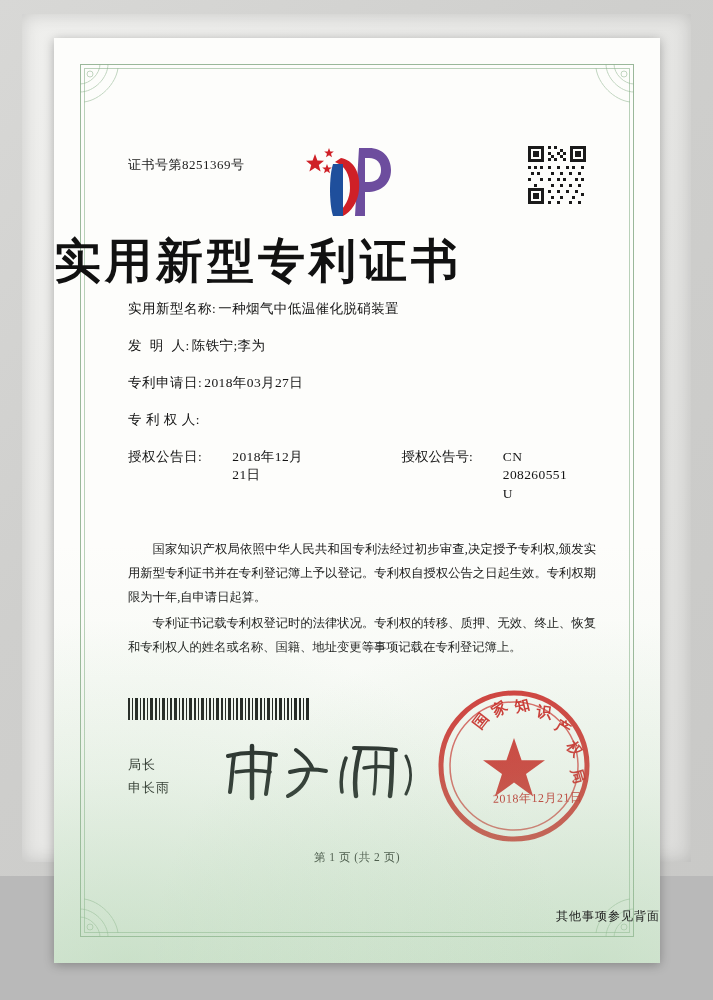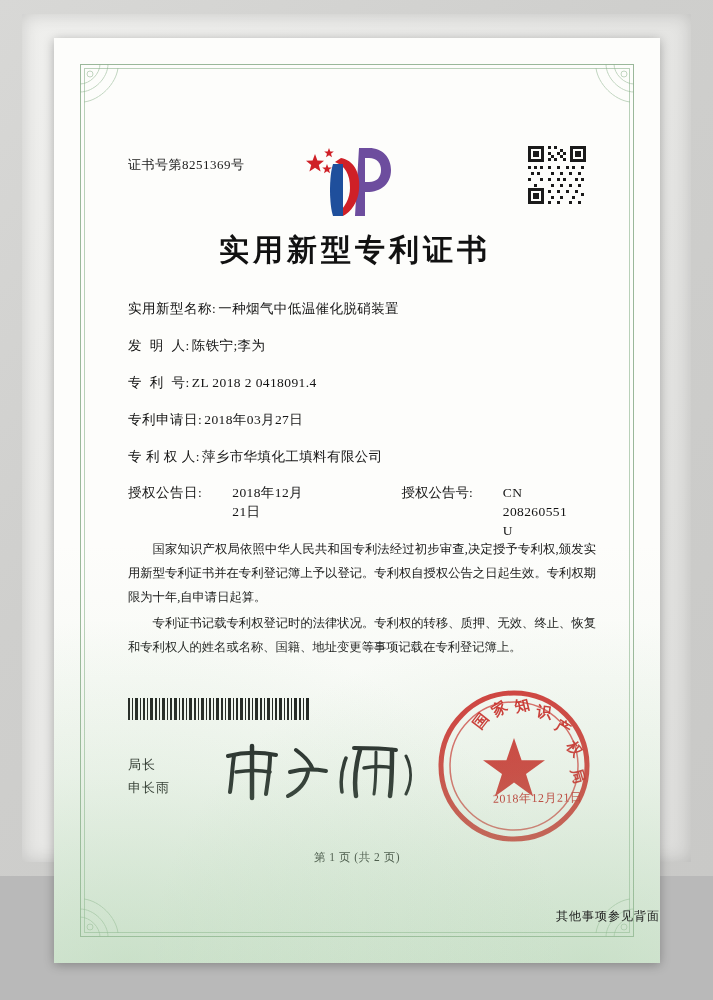--- a/index.html
+++ b/index.html
@@ -95,22 +95,22 @@
     left: 50%; top: 104px;
     transform: translateX(-50%);
     width: 108px; height: 78px;
   }
   .emblem svg { display:block; }
 
   
   .main-title {
     position: absolute;
     left: 0; right: 4px; top: 192px;
-    text-align: center;
-    font-size: 30px;
+    text-align: left;
+    font-size: 47px;
     font-weight: bold;
     letter-spacing: 4px;
     color: #111;
     font-family: "DejaVu Sans", sans-serif;
   }
 
   
   .fields {
     position: absolute;
     left: 74px; right: 80px; top: 262px;
@@ -353,30 +353,25 @@
       <div class="fields">
         <div class="field-row">
           <span class="field-label">实用新型名称:</span>
           <span class="field-value">一种烟气中低温催化脱硝装置</span>
         </div>
         <div class="field-row">
           <span class="field-label">发  明  人:</span>
           <span class="field-value">陈铁宁;李为</span>
         </div>
         <div class="field-row">
-          <span class="field-label">专  利  号:</span>
-          <span class="field-value">ZL 2018 2 0418091.4</span>
-        </div>
-        <div class="field-row">
           <span class="field-label">专利申请日:</span>
           <span class="field-value">2018年03月27日</span>
         </div>
         <div class="field-row">
           <span class="field-label">专 利 权 人:</span>
-          <span class="field-value">萍乡市华填化工填料有限公司</span>
         </div>
         <div class="field-row two-col">
           <span class="field-label">授权公告日:</span>
           <span class="field-value">2018年12月21日</span>
           <span class="second-label">授权公告号:</span>
           <span class="field-value">CN 208260551 U</span>
         </div>
       </div>
 
       <div class="paras">

